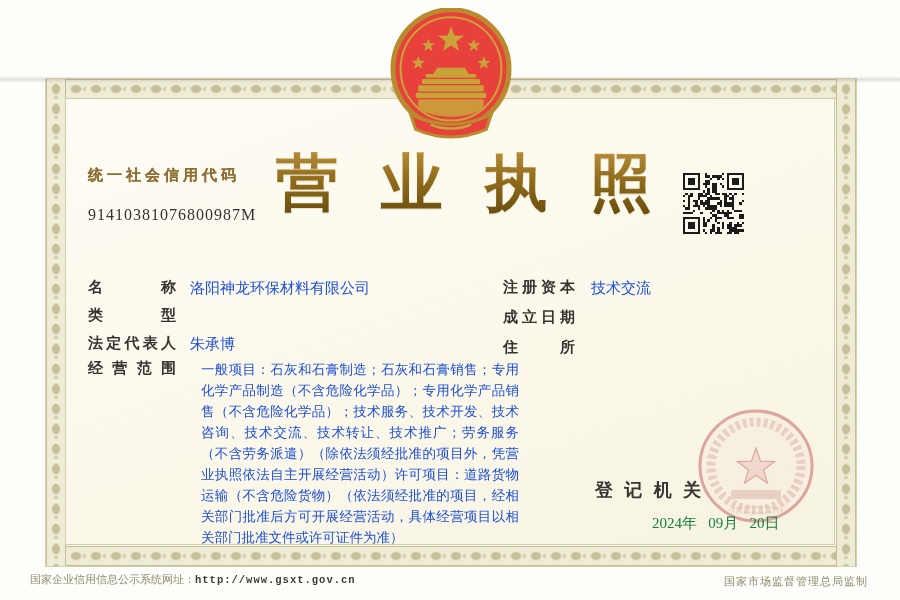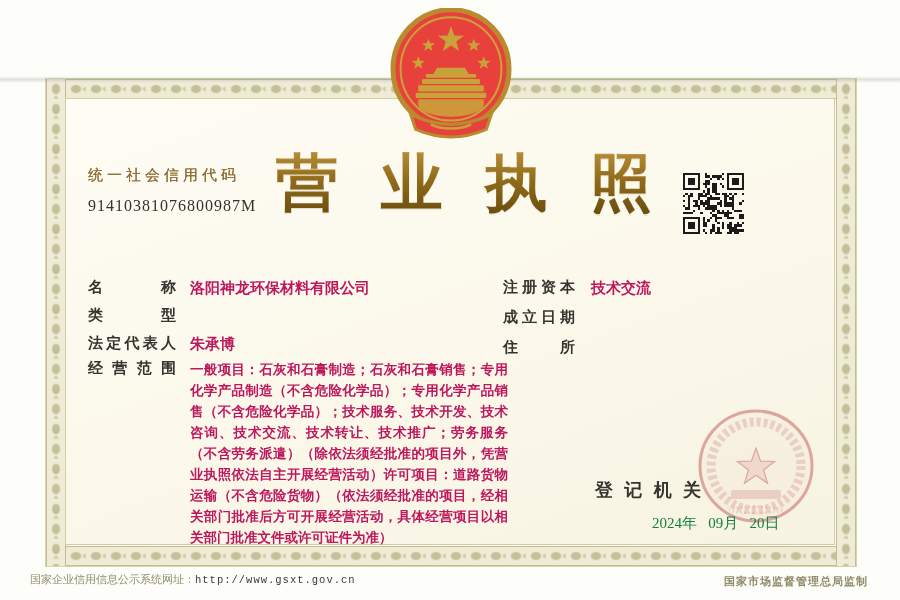--- a/index.html
+++ b/index.html
@@ -24,49 +24,49 @@
       radial-gradient(ellipse 7px 9px at 10px 10px, #c6c09a 48%, rgba(198,192,154,.35) 58%, rgba(0,0,0,0) 72%),
       radial-gradient(ellipse 4px 6px at 10px 20px, #d6d1ad 45%, rgba(0,0,0,0) 70%);
     background-size:20px 20px;background-repeat:repeat-y;
     box-shadow:inset 1px 0 0 #c2bd96, inset -1px 0 0 #c2bd96;}
   .band-left{left:0;} .band-right{right:0;}
   .inner-line{position:absolute;left:65px;top:98px;width:768px;height:445px;
               border:1px solid #d3cda6;background:linear-gradient(160deg,#fefcf4 0%,#fbf8ea 60%,#f7f3e2 100%);}
   
   .emblem{position:absolute;left:388px;top:8px;z-index:3;}
   .credit-block{position:absolute;left:88px;top:166px;z-index:4;}
-  .credit-label{font-family:"Liberation Sans",sans-serif;font-weight:normal;font-size:15px;
+  .credit-label{font-family:"Liberation Sans",sans-serif;font-weight:bold;font-size:15px;
                 letter-spacing:4px;color:#8d6e33;text-shadow:0 0 .4px #8d6e33;}
-  .credit-code{margin-top:12px;font-size:16px;letter-spacing:1px;color:#33322d;}
+  .credit-code{margin-top:21px;font-size:16px;letter-spacing:1px;color:#33322d;}
   .license-title{position:absolute;left:276px;top:152px;width:376px;display:flex;
                  justify-content:space-between;z-index:4;
                  font-family:"Liberation Sans",sans-serif;font-weight:bold;font-size:62px;line-height:1;
                  background:linear-gradient(180deg,#c59a42 0%,#9a741f 45%,#6f5210 100%);
                  -webkit-background-clip:text;background-clip:text;color:transparent;
                  text-shadow:0 1px 1px rgba(90,60,10,.15);}
   .qr-wrap{position:absolute;left:683px;top:173px;width:61px;height:61px;z-index:4;}
   .qr-wrap svg{width:61px;height:61px;shape-rendering:crispEdges;}
   .qr-caption{position:absolute;left:752px;top:180px;width:100px;z-index:4;
               font-size:9px;line-height:14px;color:#97937b;letter-spacing:.5px;}
   
   .row{position:absolute;display:flex;align-items:flex-start;z-index:4;}
   .lbl{font-family:"Liberation Sans",sans-serif;font-weight:bold;font-size:15px;color:#35342f;flex:none;}
   .char-justify{display:flex;justify-content:space-between;}
-  .val{font-size:15px;color:#be185d;line-height:1.45;font-weight:bold;}
+  .val{font-size:15px;color:#1d4ed8;line-height:1.45;}
   .lbl-left{width:88px;margin-right:14px;}
   .lbl-right{width:72px;margin-right:16px;}
-  .scope .val{font-size:13.5px;line-height:21px;width:318px;text-align:justify;}
+  .scope .val{font-size:13.5px;line-height:21px;width:318px;text-align:justify;margin-left:11px;}
   .reg-label{position:absolute;left:595px;top:478px;width:106px;z-index:5;
              font-family:"Liberation Sans",sans-serif;font-weight:bold;font-size:18px;color:#35342f;}
   .reg-date{position:absolute;left:652px;top:514px;z-index:5;font-size:15px;color:#15803d;white-space:pre;}
   .seal{position:absolute;left:693px;top:406px;z-index:4;opacity:.85;filter:blur(.4px);}
   
   .footer-left{position:absolute;left:30px;top:572px;z-index:4;font-size:11px;color:#8f8c6c;}
-  .footer-left .url{color:#3b3a33;font-family:"Liberation Mono",monospace;font-size:10.5px;font-weight:normal;letter-spacing:1px;}
-  .footer-right{position:absolute;right:32px;top:574px;z-index:4;font-size:11px;color:#8f8c6c;letter-spacing:1px;font-weight:bold;}
+  .footer-left .url{color:#3b3a33;font-family:"Liberation Mono",monospace;font-size:10.5px;font-weight:bold;letter-spacing:1px;}
+  .footer-right{position:absolute;right:32px;top:574px;z-index:4;font-size:11px;color:#8f8c6c;letter-spacing:1px;}
 </style>
 </head>
 <body>
 
 <div id="page">
 
   <div class="fold-line"></div>
 
   <div class="frame">
     <div class="band band-h band-top"></div>

